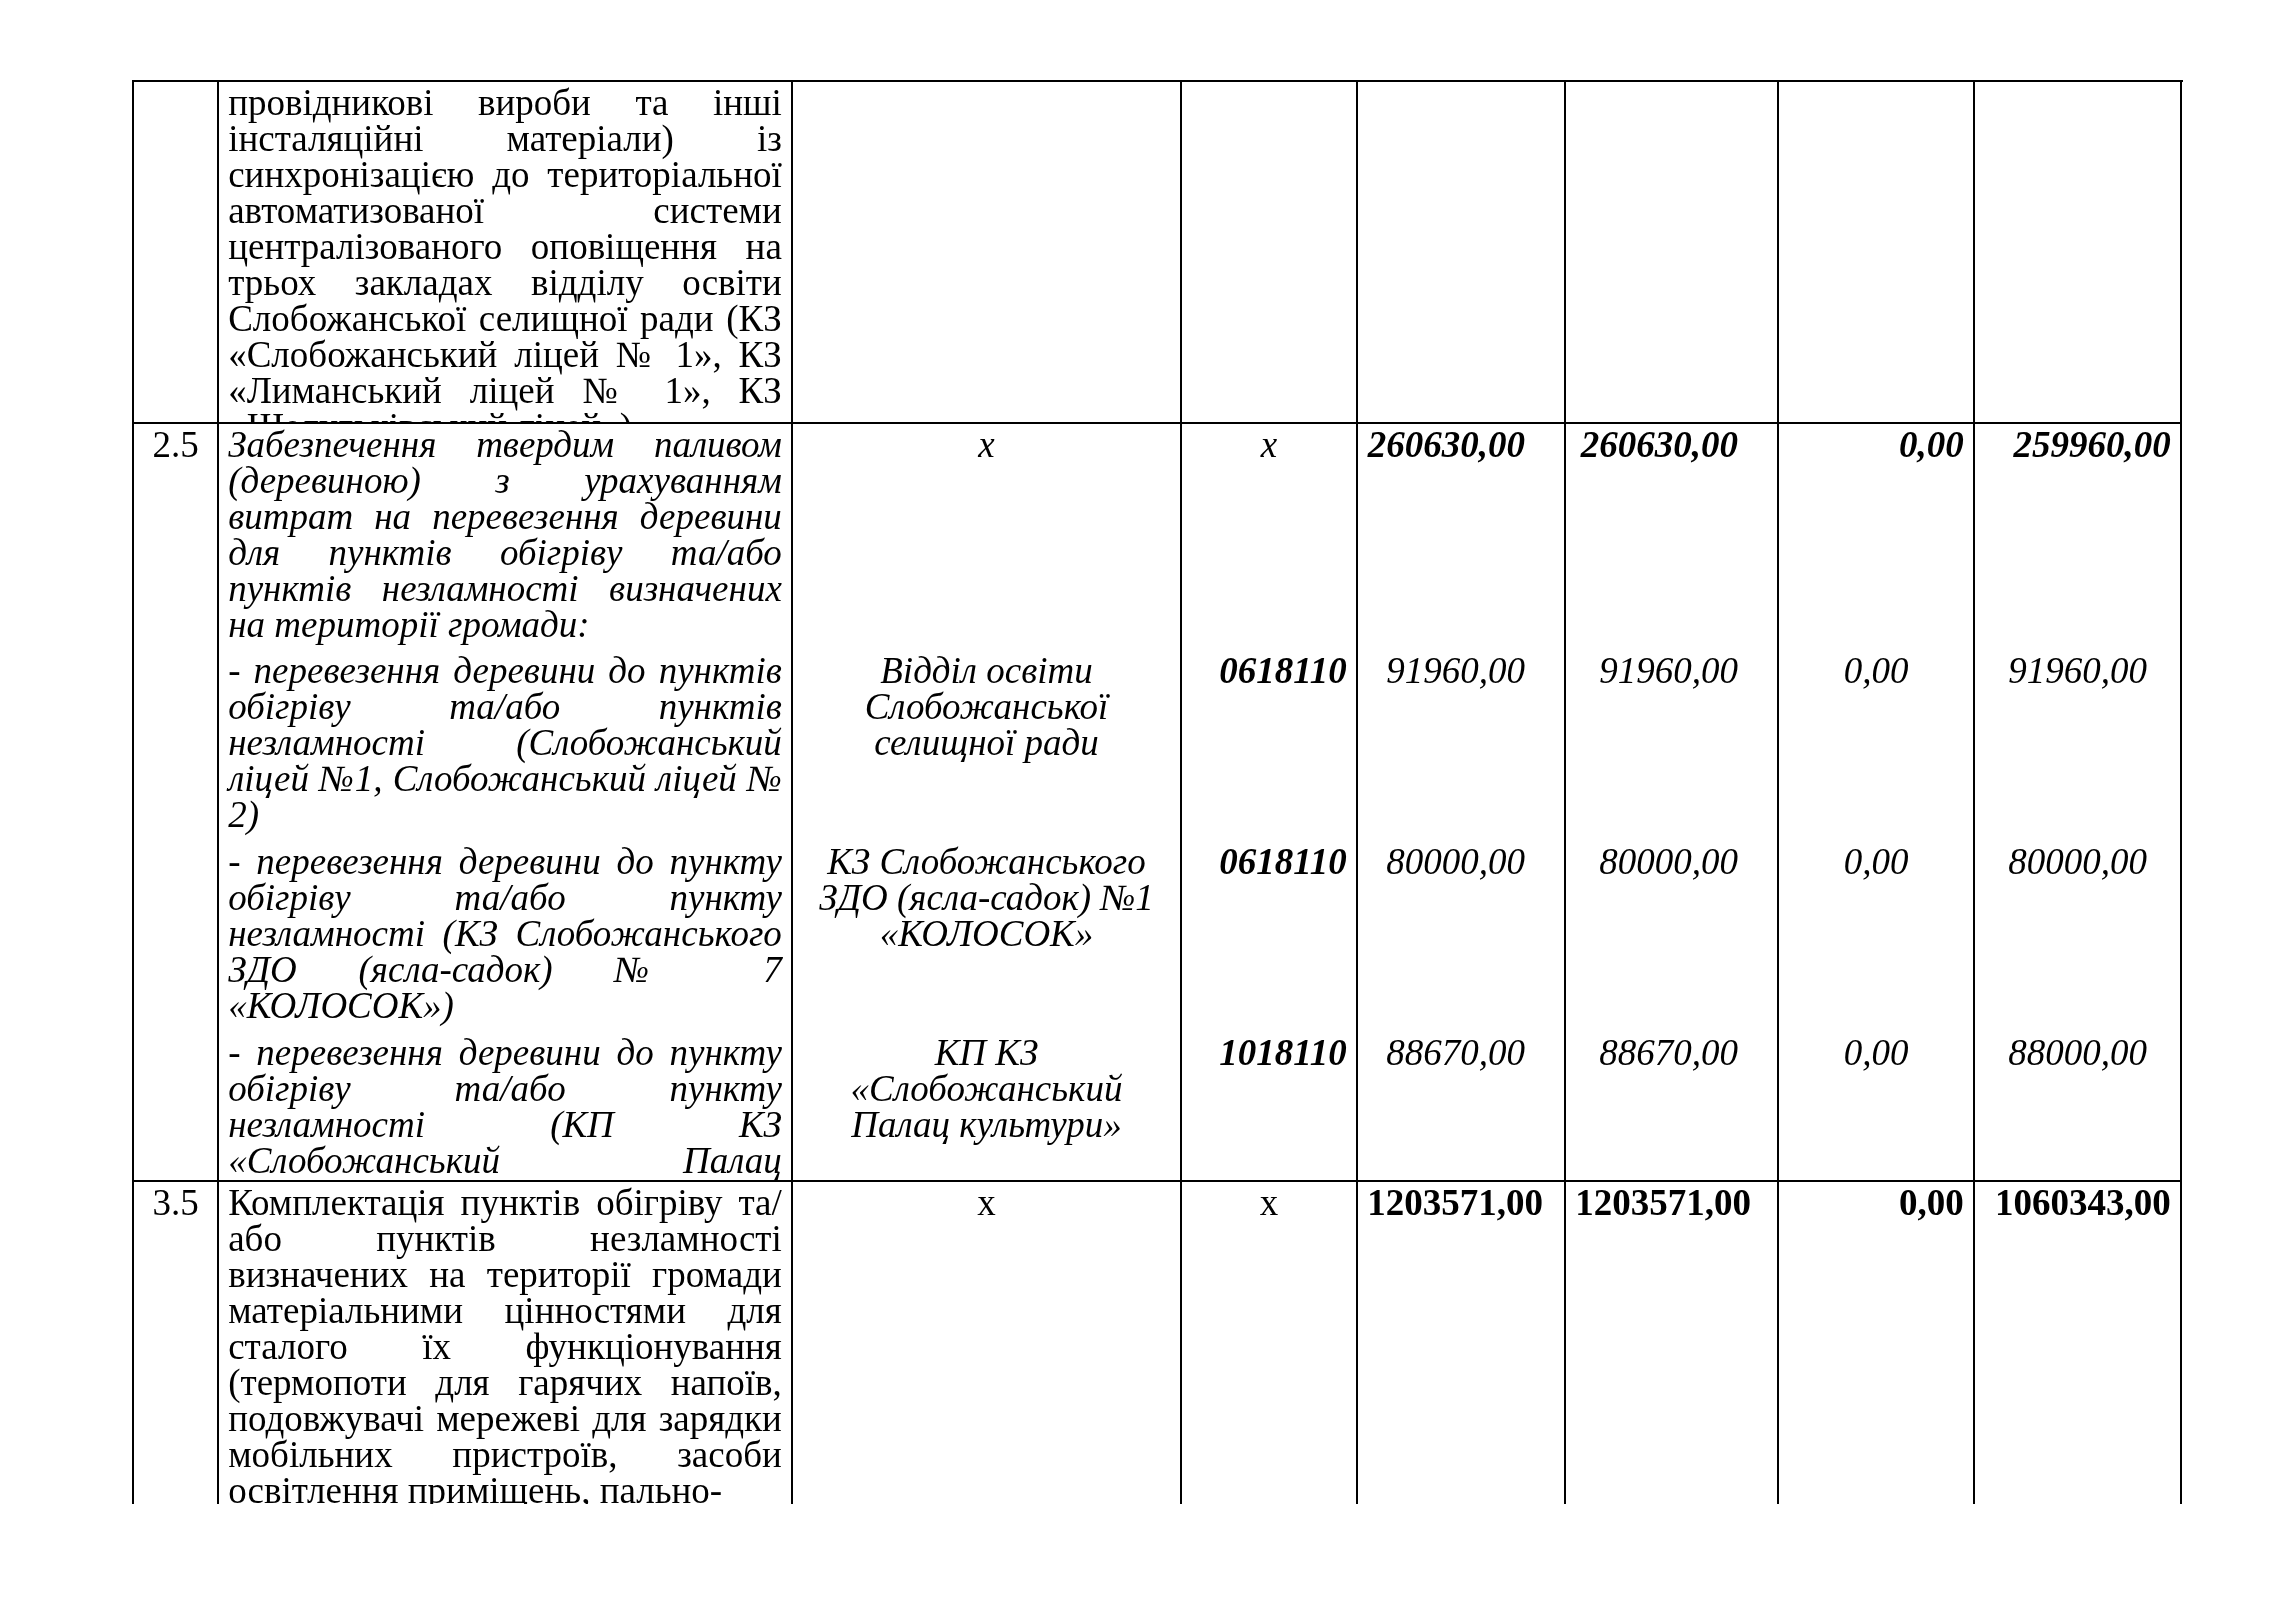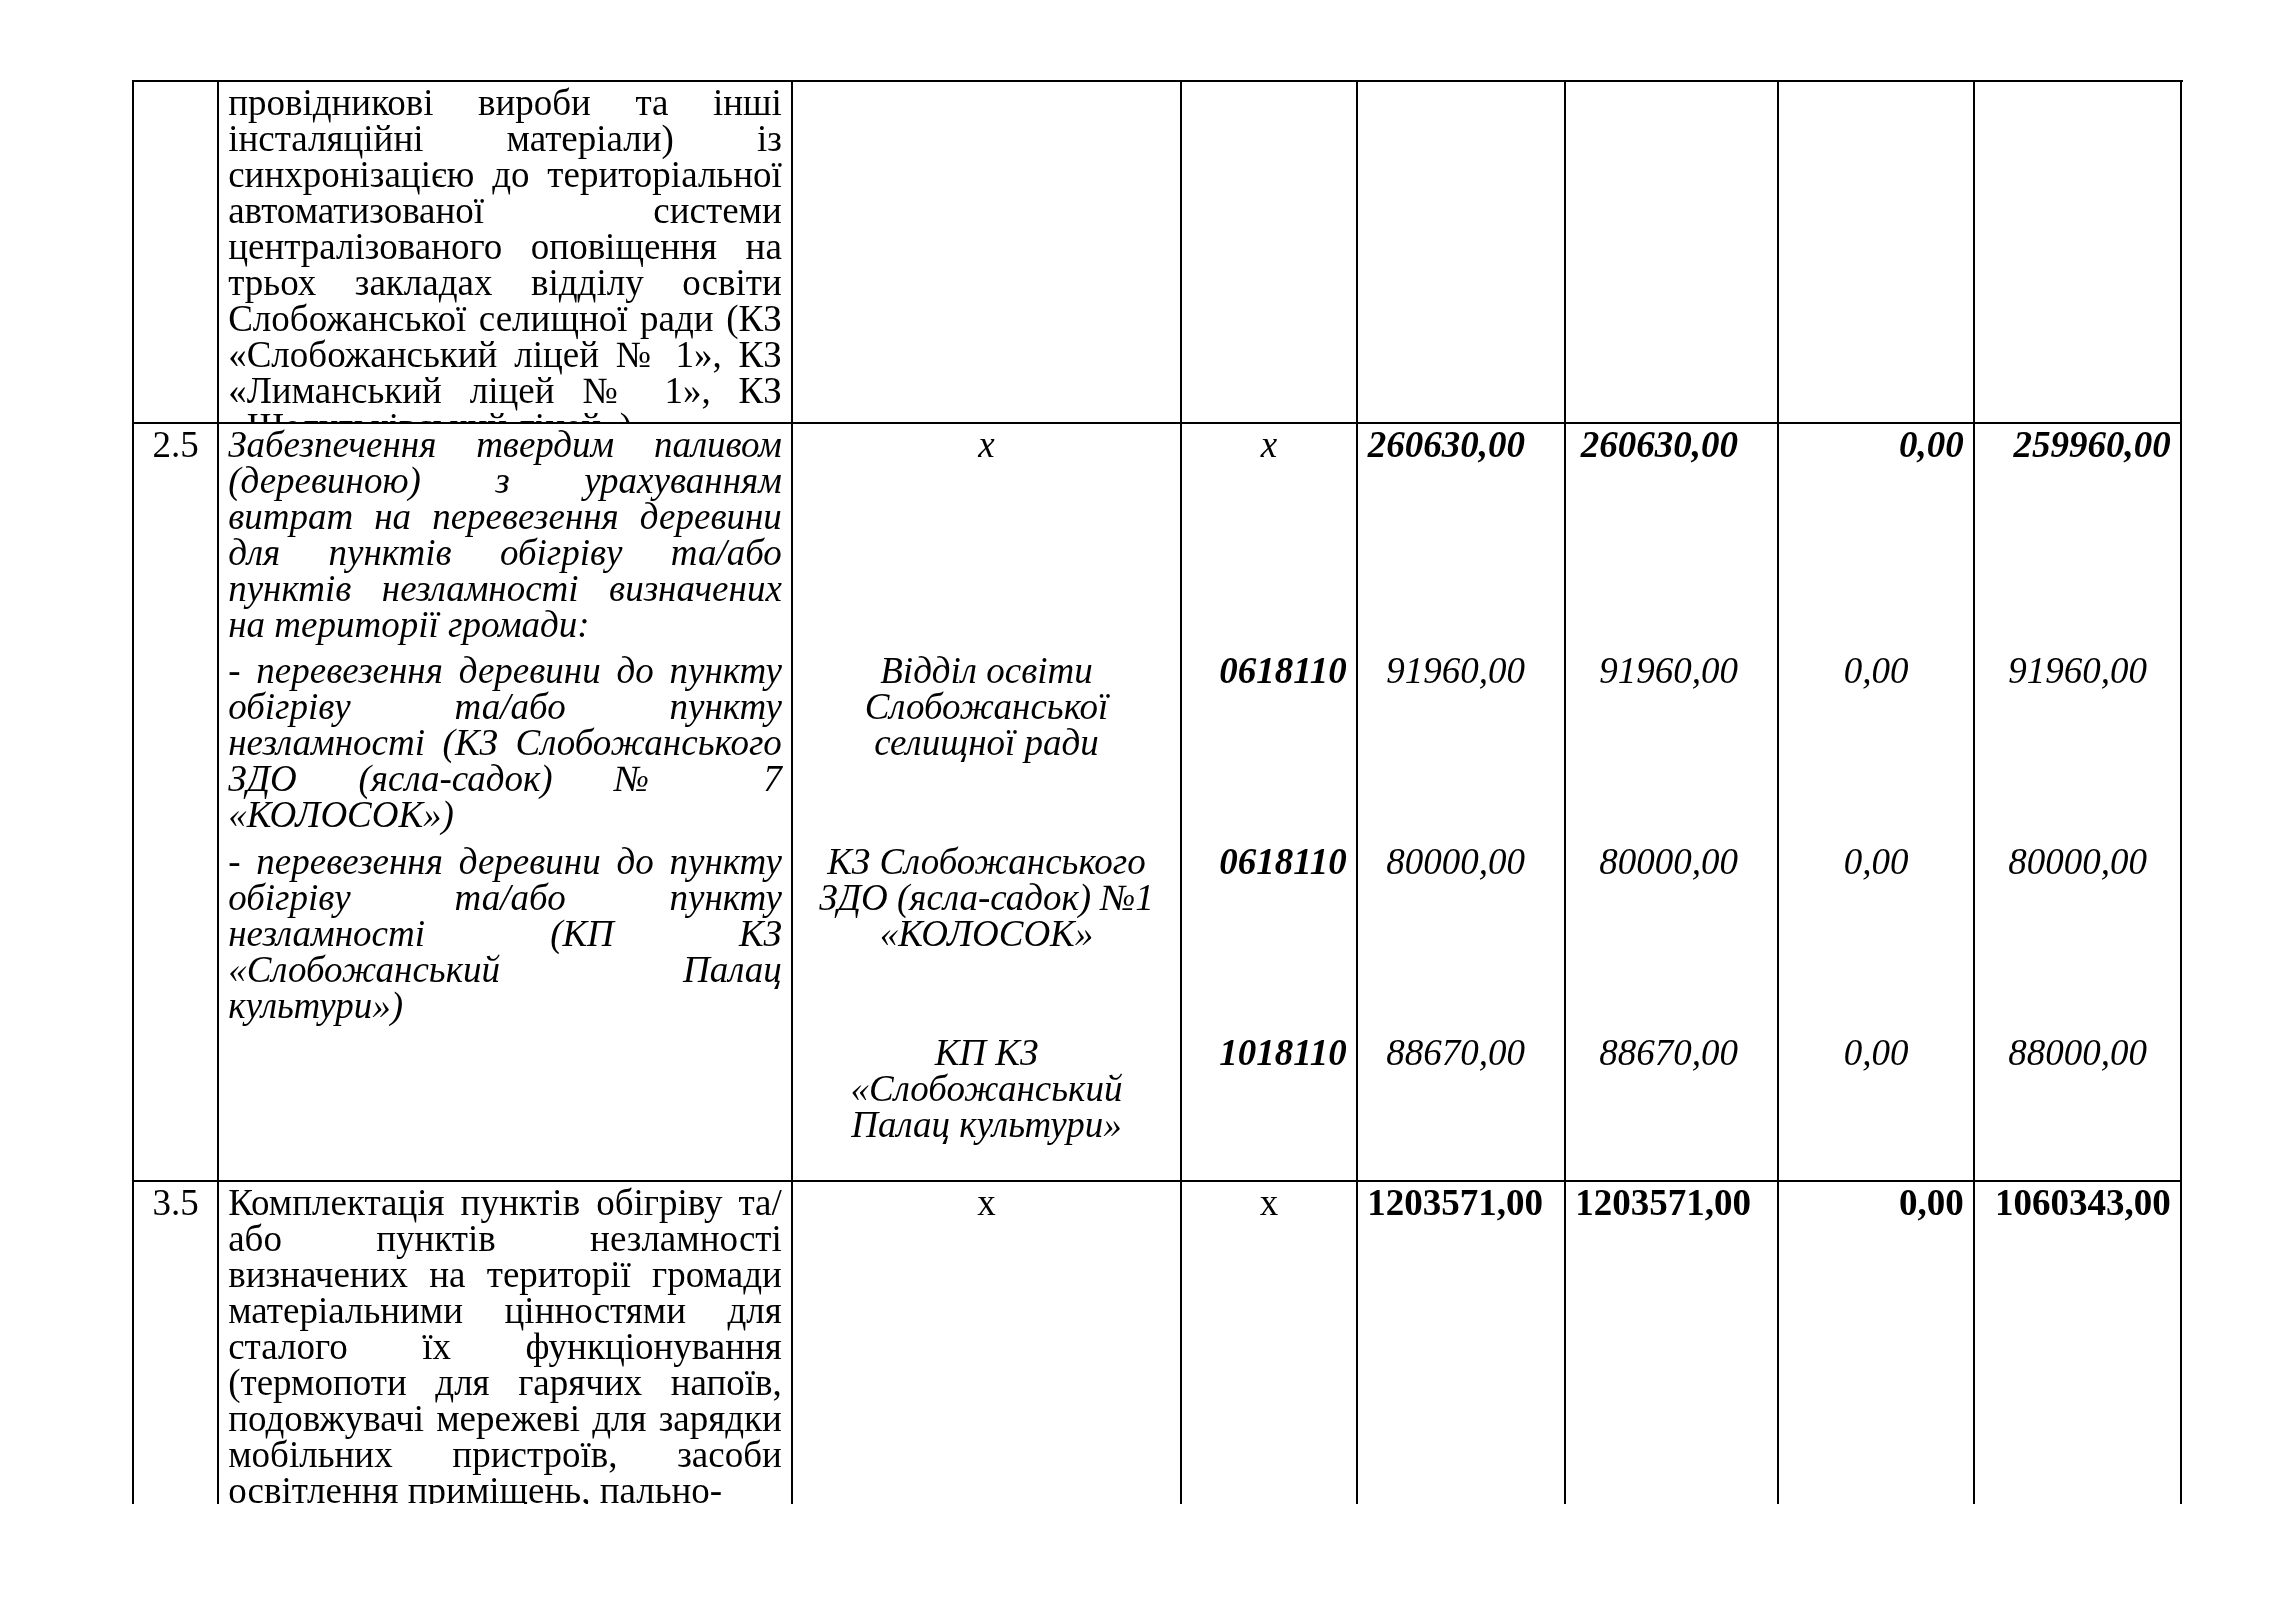--- a/index.html
+++ b/index.html
@@ -69,20 +69,23 @@
     </div>
 
     <div class="row r2">
       <div class="cell num-cell">
         <div>2.5</div>
       </div>
       <div class="cell segcol">
         <div class="s1">
           <p class="just">Забезпечення твердим паливом (деревиною) з урахуванням витрат на перевезення деревини для пунктів обігріву та/або пунктів незламності визначених на території громади:</p>
         </div>
+        <div class="s2">
+          <p class="just">- перевезення деревини до пунктів обігріву та/або пунктів незламності (Слобожанський ліцей №1, Слобожанський ліцей № 2)</p>
+        </div>
         <div class="s3">
           <p class="just">- перевезення деревини до пункту обігріву та/або пункту незламності (КЗ Слобожанського ЗДО (ясла-садок) № 7 «КОЛОСОК»)</p>
         </div>
         <div class="s4">
           <p class="just">- перевезення деревини до пункту обігріву та/або пункту незламності (КП КЗ «Слобожанський Палац культури»)</p>
         </div>
       </div>
       <div class="cell segcol center">
         <div class="s1">х</div>
         <div class="s2">Відділ освіти Слобожанської селищної ради</div>

